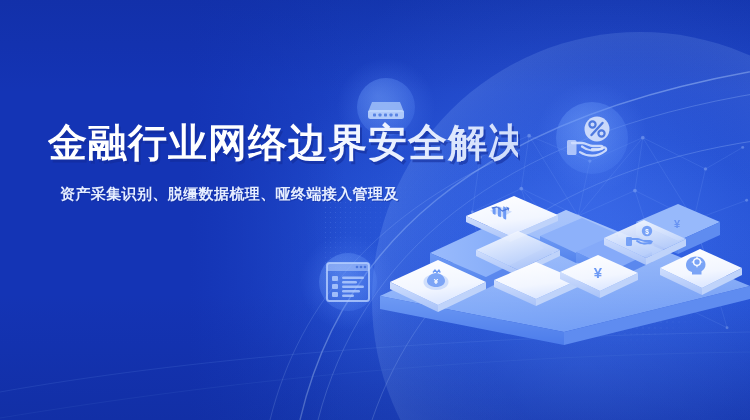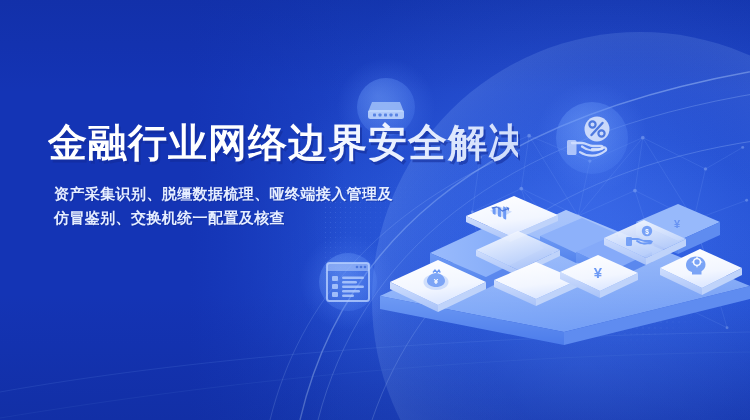--- a/index.html
+++ b/index.html
@@ -79,21 +79,21 @@
   .title{
     margin:0;
     font-size:39px;line-height:50px;font-weight:700;letter-spacing:1px;
     background:linear-gradient(100deg,#ffffff 0%,#ffffff 52%,#eaf1ff 72%,#cfdcfb 100%);
     -webkit-background-clip:text;background-clip:text;
     color:transparent;-webkit-text-fill-color:transparent;
     filter:drop-shadow(2px 3px 0 rgba(18,42,150,.55));
     white-space:nowrap;
   }
   .subtitle{
-    margin:14px 0 0 6px;
+    margin:14px 0 0 12px;
     font-size:15px;line-height:24px;font-weight:700;color:#e6eeff;
     letter-spacing:.4px;
     text-shadow:1px 1px 0 rgba(16,40,145,.45);
   }
   .subtitle div{white-space:nowrap;}
 </style>
 </head>
 <body>
 
 <div class="banner">
@@ -370,17 +370,16 @@
           <line x1="14.4" y1="6" x2="15.8" y2="6"></line>
         </g>
       </g>
     </g>
   </svg>
 
   <div class="text-block">
     <h1 class="title">金融行业网络边界安全解决方案</h1>
     <div class="subtitle">
       <div>资产采集识别、脱缰数据梳理、哑终端接入管理及</div>
-      <div>仿冒鉴别、交换机统一配置及核查</div>
     </div>
   </div>
 
 </div>
 
 </body></html>

